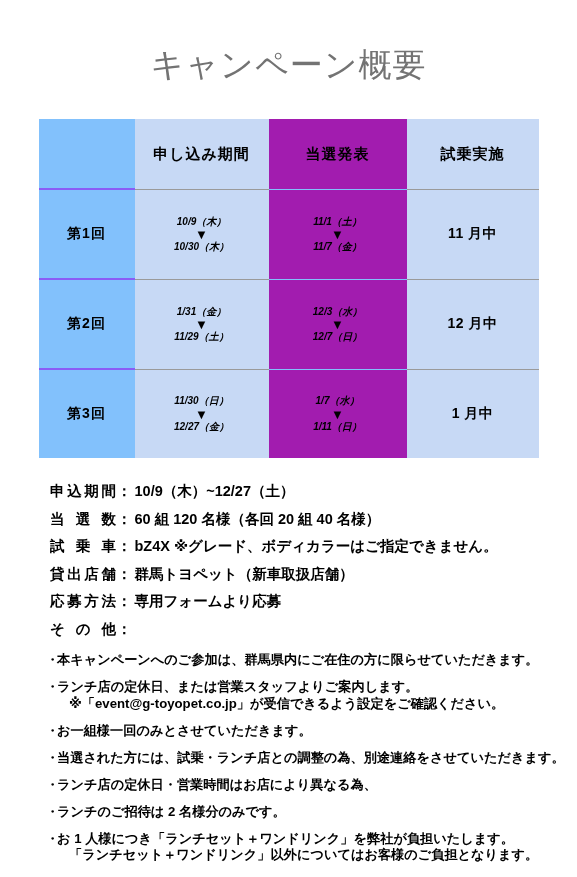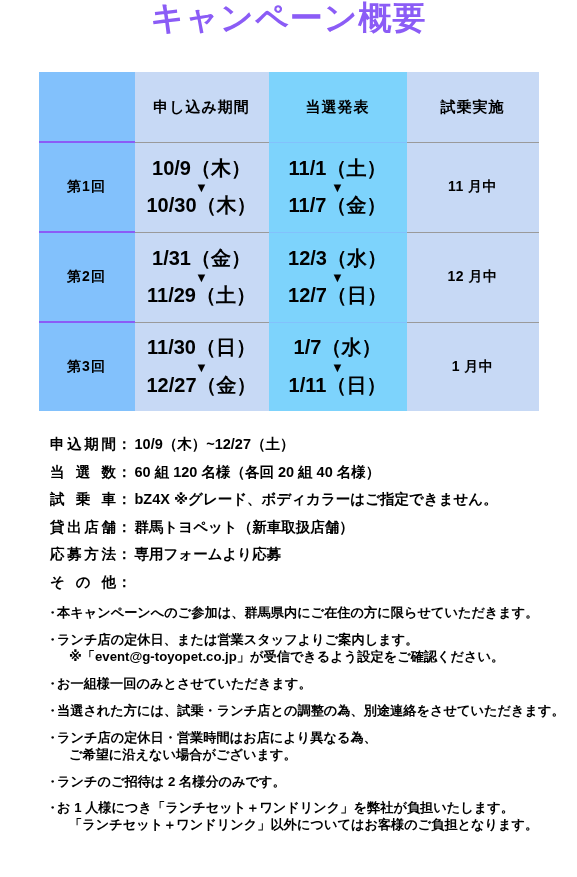--- a/index.html
+++ b/index.html
@@ -20,23 +20,24 @@
     width: 577px;
     height: 877px;
     position: relative;
     box-sizing: border-box;
   }
 
   
   .title {
     text-align: center;
     font-size: 33px;
-    font-weight: bold;
-    color: #8b5cf6;
+    font-weight: normal;
+    color: #737373;
     letter-spacing: 1px;
+    padding-top: 47px;
     line-height: 1.1;
   }
 
   
   .table-wrap {
     margin: 36px auto 0 auto;
     width: 500px;
   }
   table.schedule {
     border-collapse: collapse;
@@ -59,41 +60,42 @@
   col.c-announce { width: 138px; }
   col.c-drive { width: 132px; }
 
   .cell-round {
     background: #82c1fc;
     font-size: 14.5px;
     letter-spacing: 1px;
     border-right: 2px solid #8a8a8a;
   }
   .cell-apply  { background: #c7d9f5; }
-  .cell-announce { background: #7dd3fc; }
+  .cell-announce { background: #a21caf; }
   .cell-drive  { background: #c7d9f5; }
 
   tr.head td { height: 69px; font-size: 15px; letter-spacing: 1px; }
   tr.body-row td { height: 88px; }
 
   tr.body-row td.cell-apply,
   tr.body-row td.cell-drive {
     border-top: 1px solid #9a9a9a;
   }
   tr.body-row td.cell-round {
     border-top: 2px solid #8b5cf6;
   }
   tr.body-row td.cell-announce {
     border-top: 1px solid #82c1fc;
   }
 
   .range {
     display: block;
     line-height: 1.18;
-    font-size: 20px;
+    font-size: 10px;
+    font-style: italic;
   }
   .arrow {
     display: block;
     font-size: 13px;
     line-height: 1.0;
     margin: 1px 0 0 0;
   }
   .single {
     font-size: 14px;
     letter-spacing: 0.5px;
@@ -313,21 +315,20 @@
       <div class="note-item">
         <span class="note-bullet">・</span>
         <span class="note-body">
           <span class="note-line">当選された方には、試乗・ランチ店との調整の為、別途連絡をさせていただきます。</span>
         </span>
       </div>
       <div class="note-item">
         <span class="note-bullet">・</span>
         <span class="note-body">
           <span class="note-line">ランチ店の定休日・営業時間はお店により異なる為、</span>
-          <span class="note-line indent">ご希望に沿えない場合がございます。</span>
         </span>
       </div>
       <div class="note-item">
         <span class="note-bullet">・</span>
         <span class="note-body">
           <span class="note-line">ランチのご招待は 2 名様分のみです。</span>
         </span>
       </div>
       <div class="note-item">
         <span class="note-bullet">・</span>

